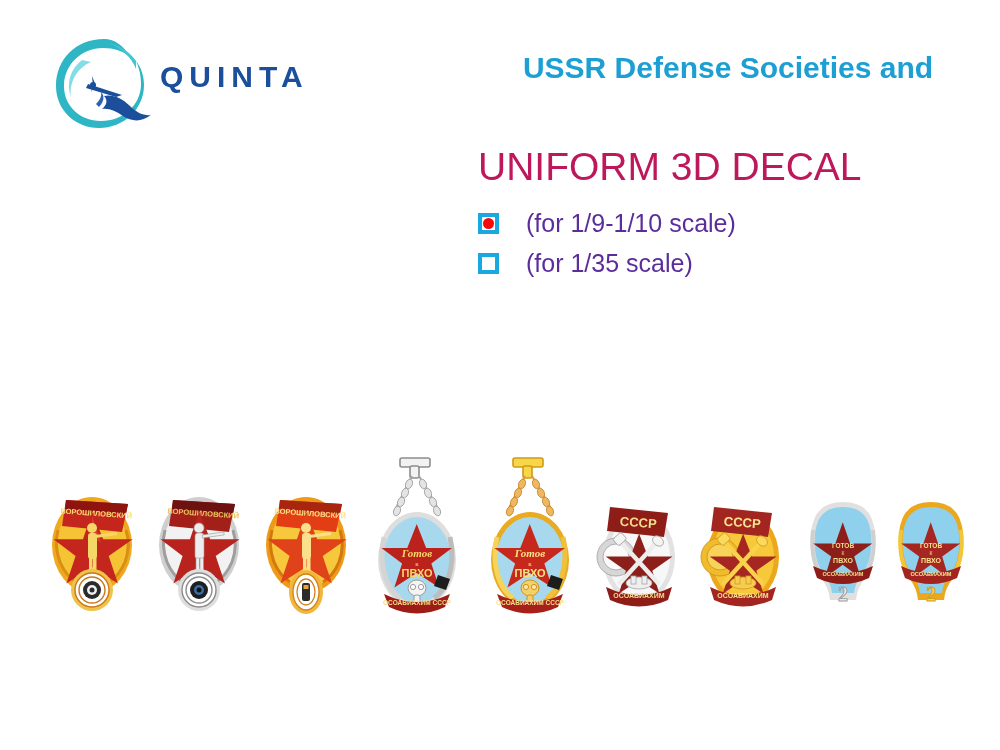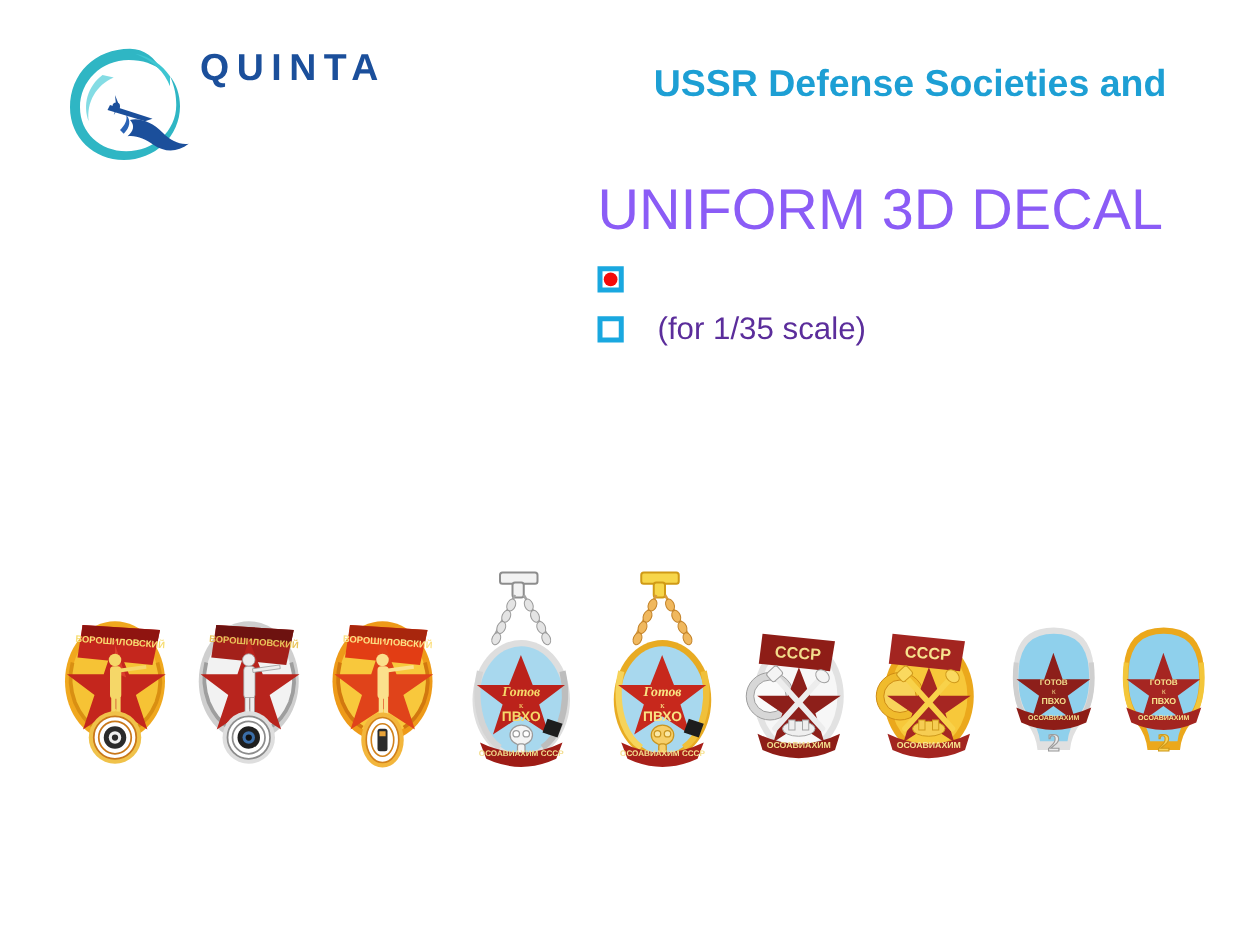--- a/index.html
+++ b/index.html
@@ -10,35 +10,35 @@
     font-family: "Liberation Sans", sans-serif;
     overflow: hidden;
   }
   .page { position: relative; width: 1000px; height: 750px; background:#fff; }
 
   
   .header { position: absolute; left: 0; top: 0; width: 1000px; height: 330px; }
 
   .brand { position: absolute; left: 52px; top: 34px; width: 330px; height: 100px; }
   .brand-mark { position: absolute; left: 0; top: 2px; width: 100px; height: 96px; }
-  .brand-words { position: absolute; left: 108px; top: 2px; }
+  .brand-words { position: absolute; left: 108px; top: 24px; }
   .brand-line {
     color: #1b4f9b; font-weight: bold; font-size: 30px;
     letter-spacing: 6px; line-height: 38px; white-space: nowrap;
   }
 
   .title-block { position: absolute; left: 478px; top: 50px; width: 500px; }
   .title-line {
     color: #1d9fd4; font-weight: bold; font-size: 30px;
     line-height: 36px; white-space: nowrap; text-align: center;
   }
 
   .subtitle {
     position: absolute; left: 478px; top: 140px;
-    color: #8b5cf6; font-size: 46px; font-weight: normal;
+    color: #be185d; font-size: 39px; font-weight: normal;
     letter-spacing: 0px; line-height: 54px; white-space: nowrap;
   }
 
   .options { position: absolute; left: 478px; top: 207px; width: 500px; }
   .option-row {
     display: flex; align-items: center;
     height: 32px; margin-bottom: 8px;
   }
   .checkbox {
     width: 21px; height: 21px; flex: 0 0 21px;
@@ -102,20 +102,21 @@
     </div>
 
     <div class="subtitle">UNIFORM 3D DECAL</div>
 
     <div class="options">
 
       <div class="option-row">
         <div class="checkbox">
           <span class="dot"></span>
         </div>
+        <span class="opt-scale">(for 1/9-1/10 scale)</span>
       </div>
 
 
       <div class="option-row">
         <div class="checkbox"></div>
         <span class="opt-scale">(for 1/35 scale)</span>
       </div>
 
     </div>
   </div>

